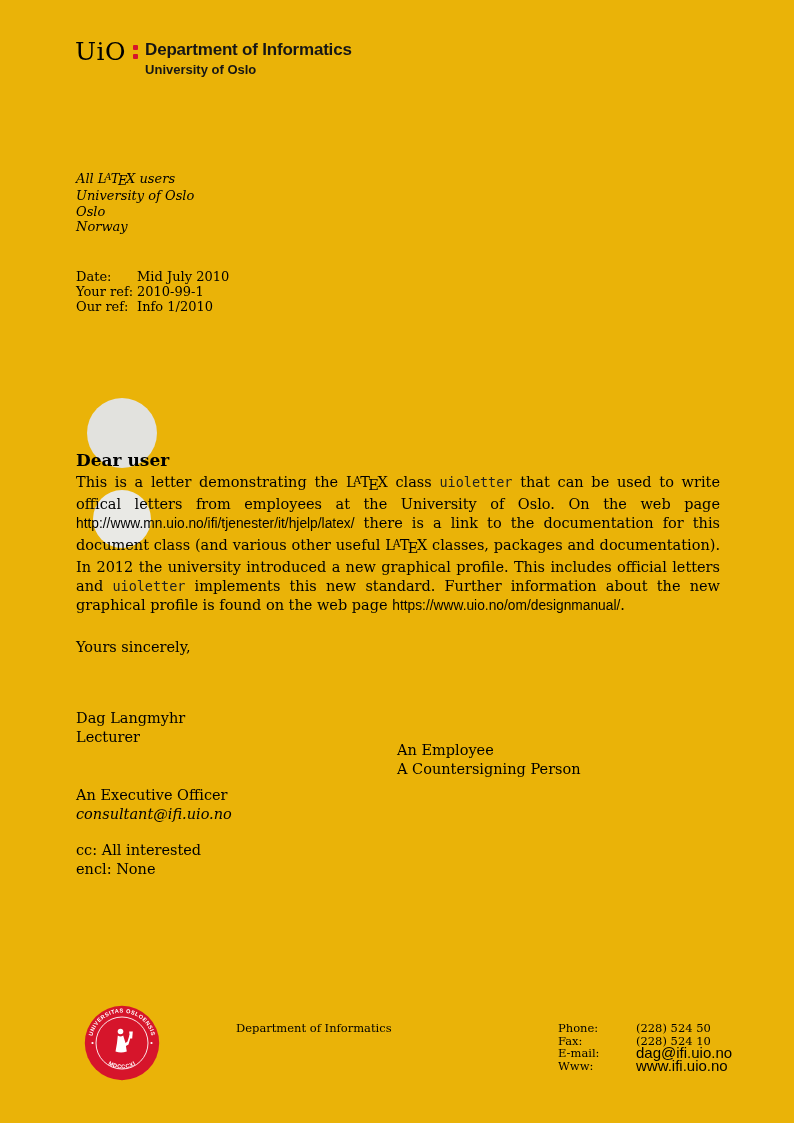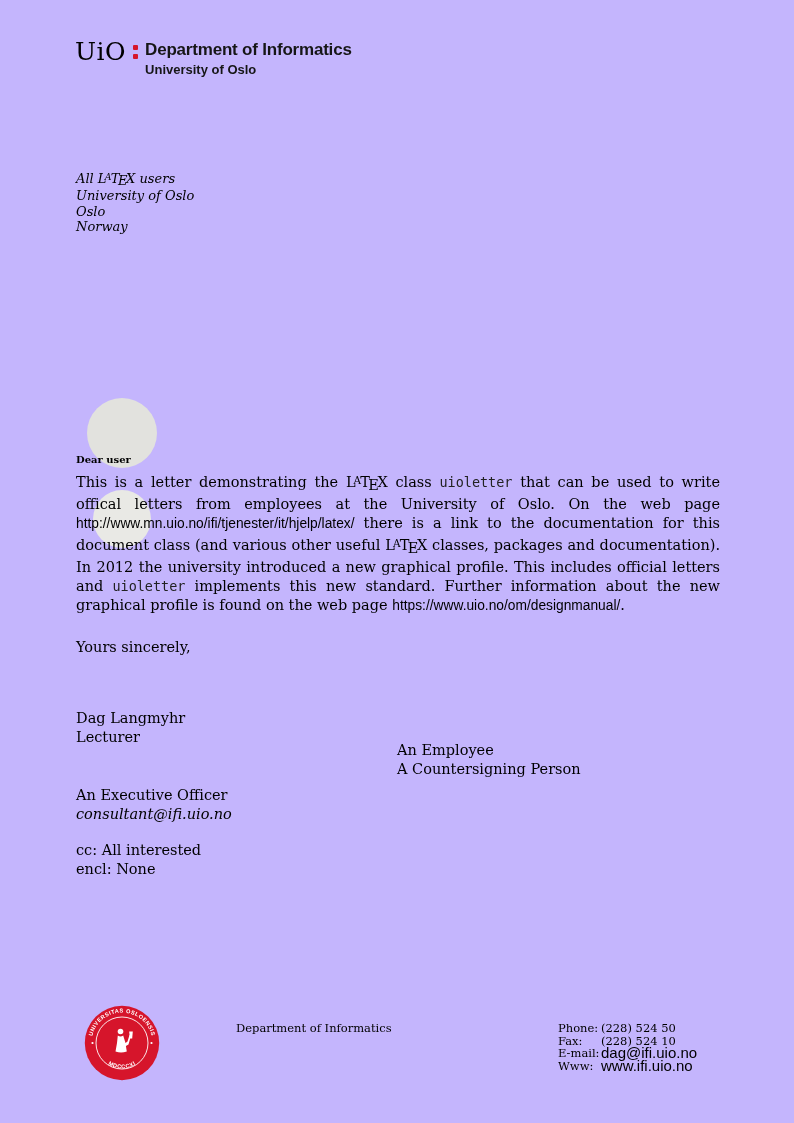--- a/index.html
+++ b/index.html
@@ -5,21 +5,21 @@
   :root{
     --accent-red:#d6152b;
     --watermark-gray:#e2e2de;
   }
   *{box-sizing:border-box;}
   html,body{margin:0;padding:0;background:#888;}
   .page{
     position:relative;
     width:794px;height:1123px;
     margin:0 auto;
-    background:#c4b5fd;
+    background:#eab308;
     overflow:hidden;
     color:#000;
     font-family:"DejaVu Serif","Liberation Serif",serif;
   }
   
   .uio-header{position:absolute;left:75px;top:40px;display:flex;align-items:flex-start;z-index:2;}
   .logo-uio{font-family:"DejaVu Serif",serif;font-size:25px;line-height:24px;letter-spacing:.5px;}
   .logo-colon{display:flex;flex-direction:column;gap:4px;padding:5px 7px 0 7px;}
   .logo-colon i{display:block;width:5px;height:5px;background:var(--accent-red,#d6152b);border-radius:1px;}
   .logo-text{display:flex;flex-direction:column;margin-top:1px;font-family:"Liberation Sans",sans-serif;font-weight:bold;color:#161616;}
@@ -29,21 +29,21 @@
   .watermark-circle{position:absolute;border-radius:50%;background:var(--watermark-gray,#e2e2de);z-index:0;}
   .c1{left:87px;top:398px;width:70px;height:70px;}
   .c2{left:93px;top:490px;width:58px;height:58px;background:#e9e9e5;}
   
   .recipient{position:absolute;left:76px;top:169px;font-size:13px;line-height:15.2px;z-index:1;font-style:italic;}
   .refs{position:absolute;left:76px;top:269px;font-size:13px;line-height:15.2px;z-index:1;}
   .ref-row{display:flex;}
   .ref-label{width:61px;}
   
   .letter-body{position:absolute;left:76px;top:450px;width:644px;z-index:1;}
-  .salutation{font-weight:bold;font-size:10px;line-height:20px;}
+  .salutation{font-weight:bold;font-size:17px;line-height:20px;}
   .paragraph{margin:1px 0 0 0;font-size:14.5px;line-height:19.3px;text-align:justify;}
   .mono{font-family:"DejaVu Sans Mono",monospace;font-size:.93em;color:#222;}
   .sans{font-family:"Liberation Sans",sans-serif;font-size:.95em;}
   .latex{white-space:nowrap;}
   .lx-a{display:inline-block;font-size:.72em;vertical-align:.28em;margin:0 -.08em 0 -.2em;text-transform:uppercase;}
   .lx-e{display:inline-block;vertical-align:-.2em;margin:0 -.1em 0 -.11em;text-transform:uppercase;}
   
   .sigtext{position:absolute;font-size:14.5px;line-height:19.3px;z-index:1;}
   .closing{left:76px;top:638px;}
   .signer{left:76px;top:709px;}
@@ -51,21 +51,21 @@
   .officer{left:76px;top:786px;}
   .officer .email{font-style:italic;}
   .ccencl{left:76px;top:841px;}
   
   .seal{position:absolute;left:84px;top:1005px;width:76px;height:76px;z-index:1;}
   .seal-text{font-family:"Liberation Sans",sans-serif;font-size:5.6px;font-weight:bold;letter-spacing:.5px;fill:#fff;}
   .f-col{position:absolute;top:1022px;font-size:11.5px;line-height:12.7px;z-index:1;}
   .f1{left:236px;}
   .f2{left:397px;}
   .f3{left:558px;}
-  .f-row{display:flex;}
+  .f-row{display:flex;gap:35px;}
   .f-label{width:43px;}
   .fsans{font-family:"Liberation Sans",sans-serif;font-size:15px;}
 </style>
 </head>
 <body>
 
 <div class="page">
 
   <div class="watermark-circle c1"></div>
   <div class="watermark-circle c2"></div>
@@ -82,20 +82,34 @@
     </span>
   </header>
 
   <div class="recipient">
     <div class="addr-line"><span>All </span><span class="latex"><span>L</span><span class="lx-a">a</span><span>T</span><span class="lx-e">e</span><span>X</span></span><span> users</span></div>
     <div class="addr-line">University of Oslo</div>
     <div class="addr-line">Oslo</div>
     <div class="addr-line">Norway</div>
   </div>
 
+  <div class="refs">
+    <div class="ref-row">
+      <span class="ref-label">Date:</span>
+      <span class="ref-value">Mid July 2010</span>
+    </div>
+    <div class="ref-row">
+      <span class="ref-label">Your ref:</span>
+      <span class="ref-value">2010-99-1</span>
+    </div>
+    <div class="ref-row">
+      <span class="ref-label">Our ref:</span>
+      <span class="ref-value">Info 1/2010</span>
+    </div>
+  </div>
 
   <main class="letter-body">
     <div class="salutation">Dear user</div>
     <p class="paragraph"><span>This is a letter demonstrating the </span><span class="latex"><span>L</span><span class="lx-a">a</span><span>T</span><span class="lx-e">e</span><span>X</span></span><span> class </span><span class="mono">uioletter</span><span> that can be used to write offical letters from employees at the University of Oslo. On the web page </span><span class="sans">http://www.mn.uio.no/ifi/tjenester/it/hjelp/latex/</span><span> there is a link to the documentation for this document class (and various other useful </span><span class="latex"><span>L</span><span class="lx-a">a</span><span>T</span><span class="lx-e">e</span><span>X</span></span><span> classes, packages and documentation). In 2012 the university introduced a new graphical profile. This includes official letters and </span><span class="mono">uioletter</span><span> implements this new standard. Further information about the new graphical profile is found on the web page </span><span class="sans">https://www.uio.no/om/designmanual/</span><span>.</span></p>
   </main>
 
   <div class="sigtext closing">Yours sincerely,</div>
 
   <div class="sigtext signer">
     <div>Dag Langmyhr</div>

